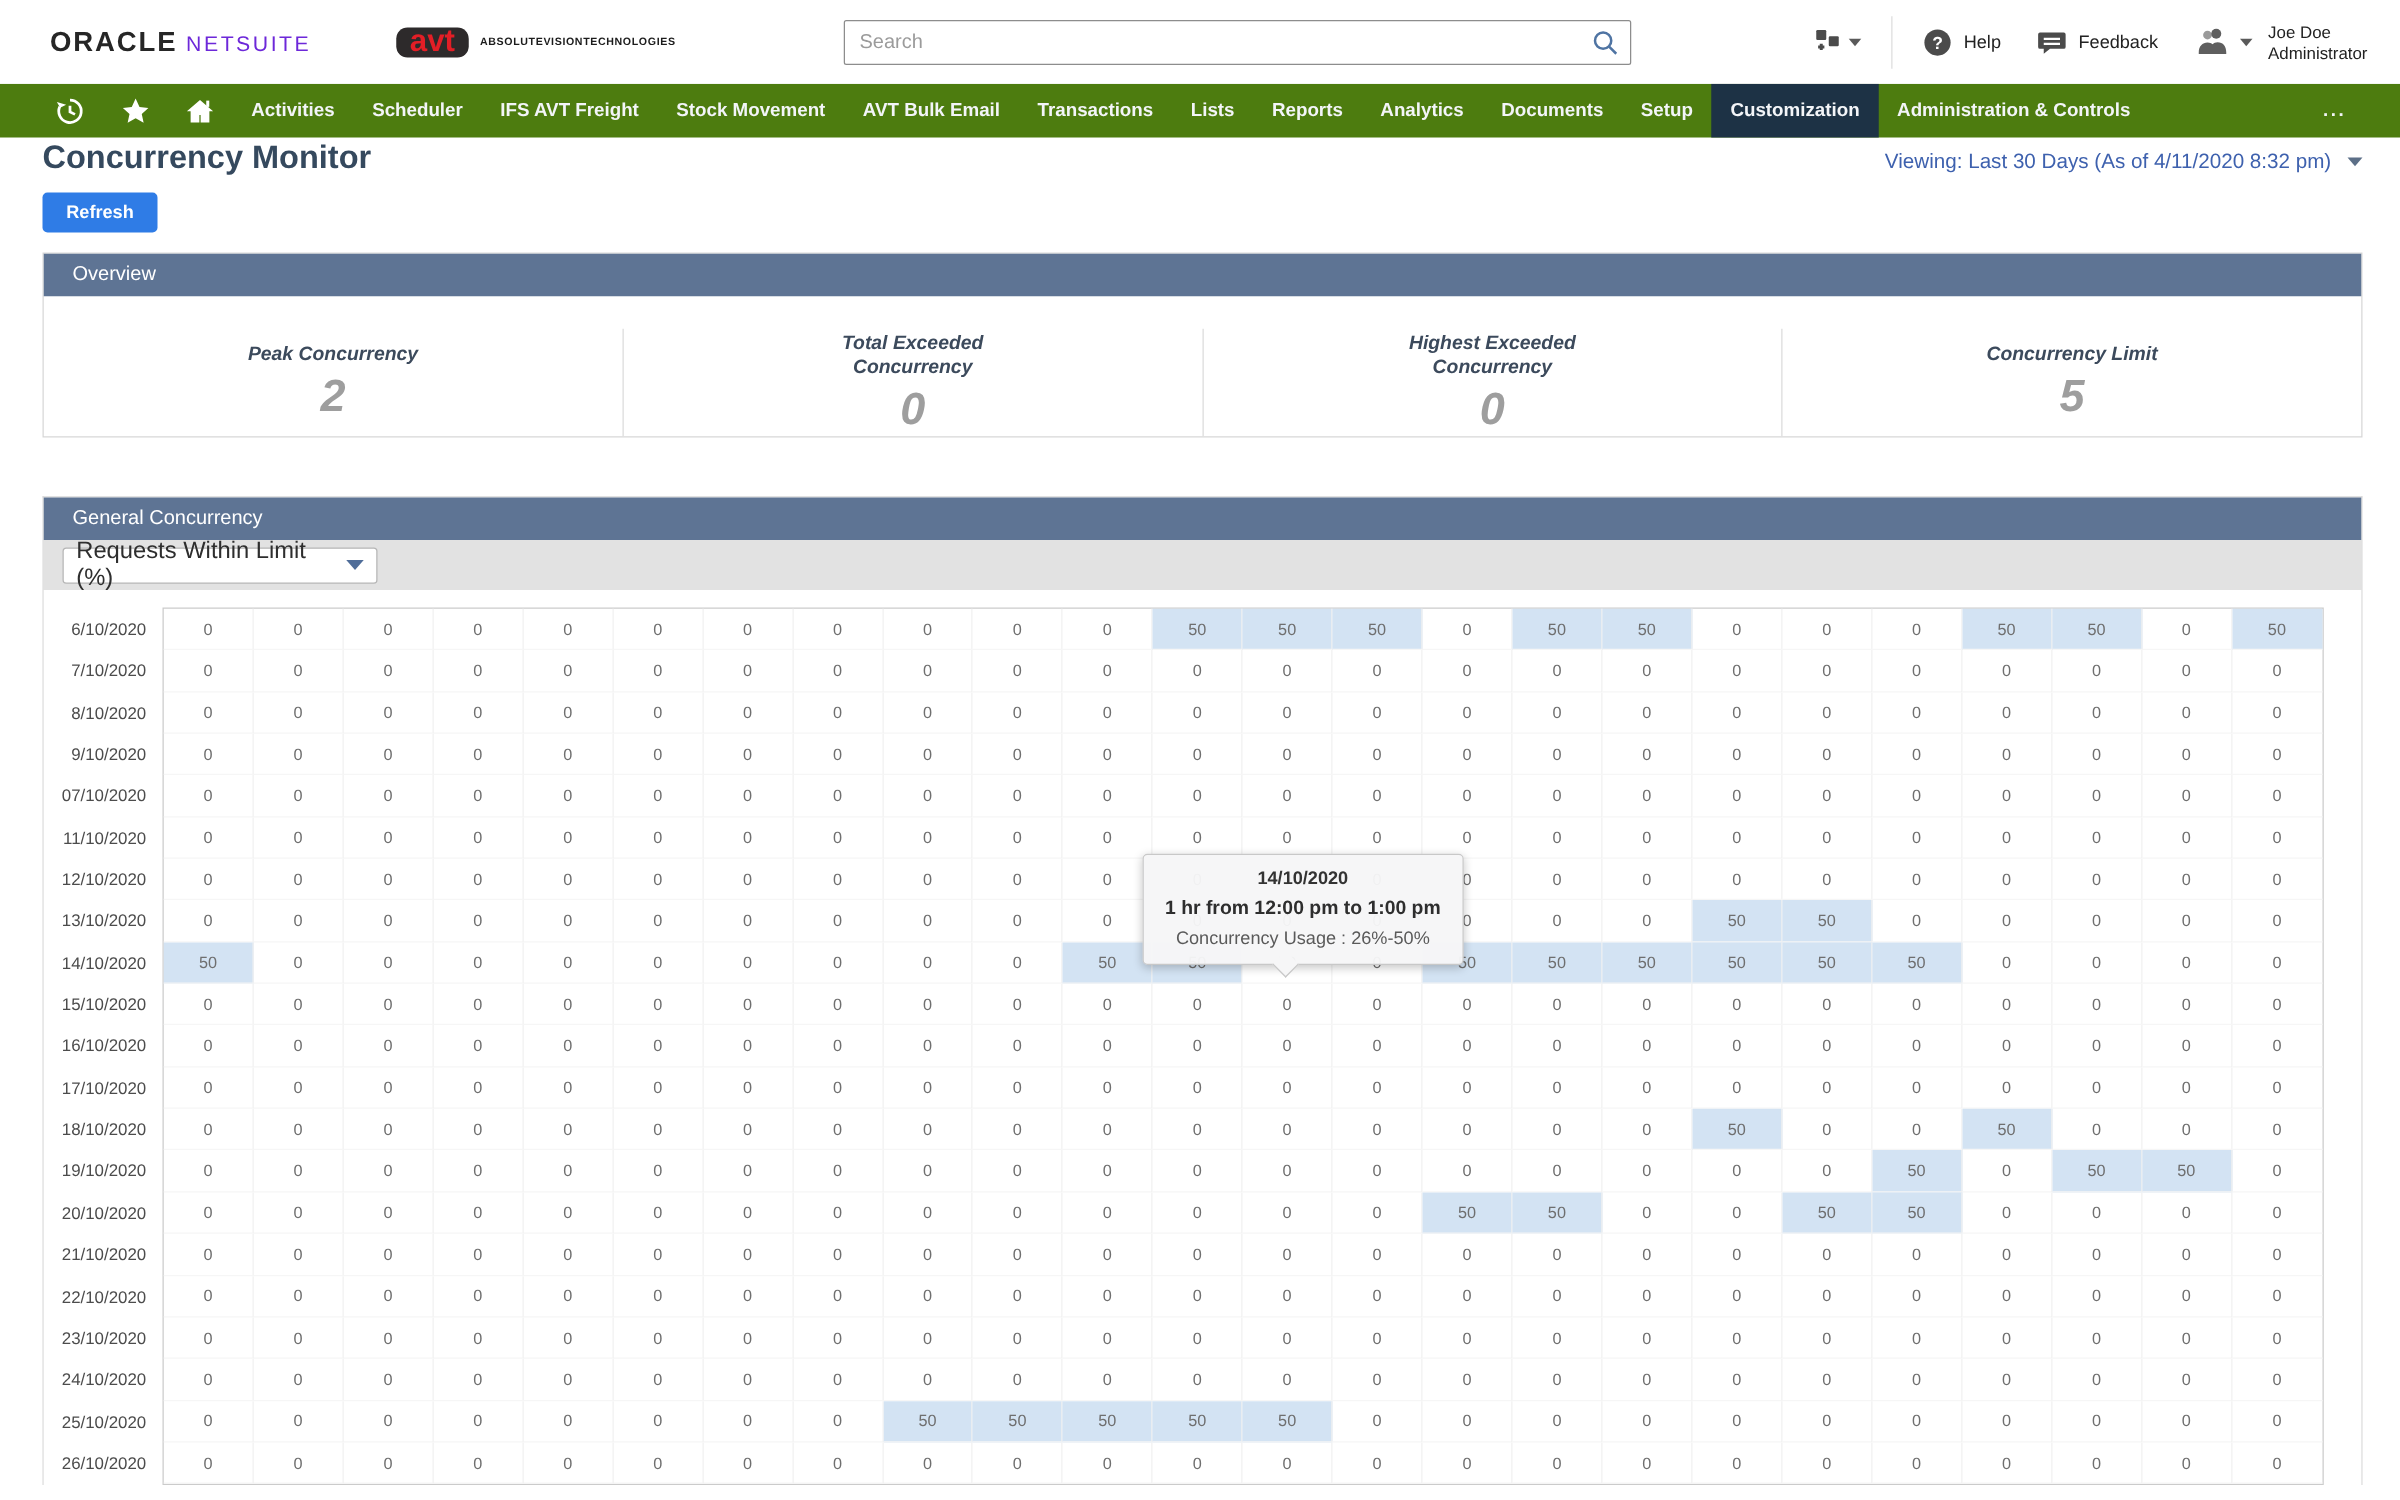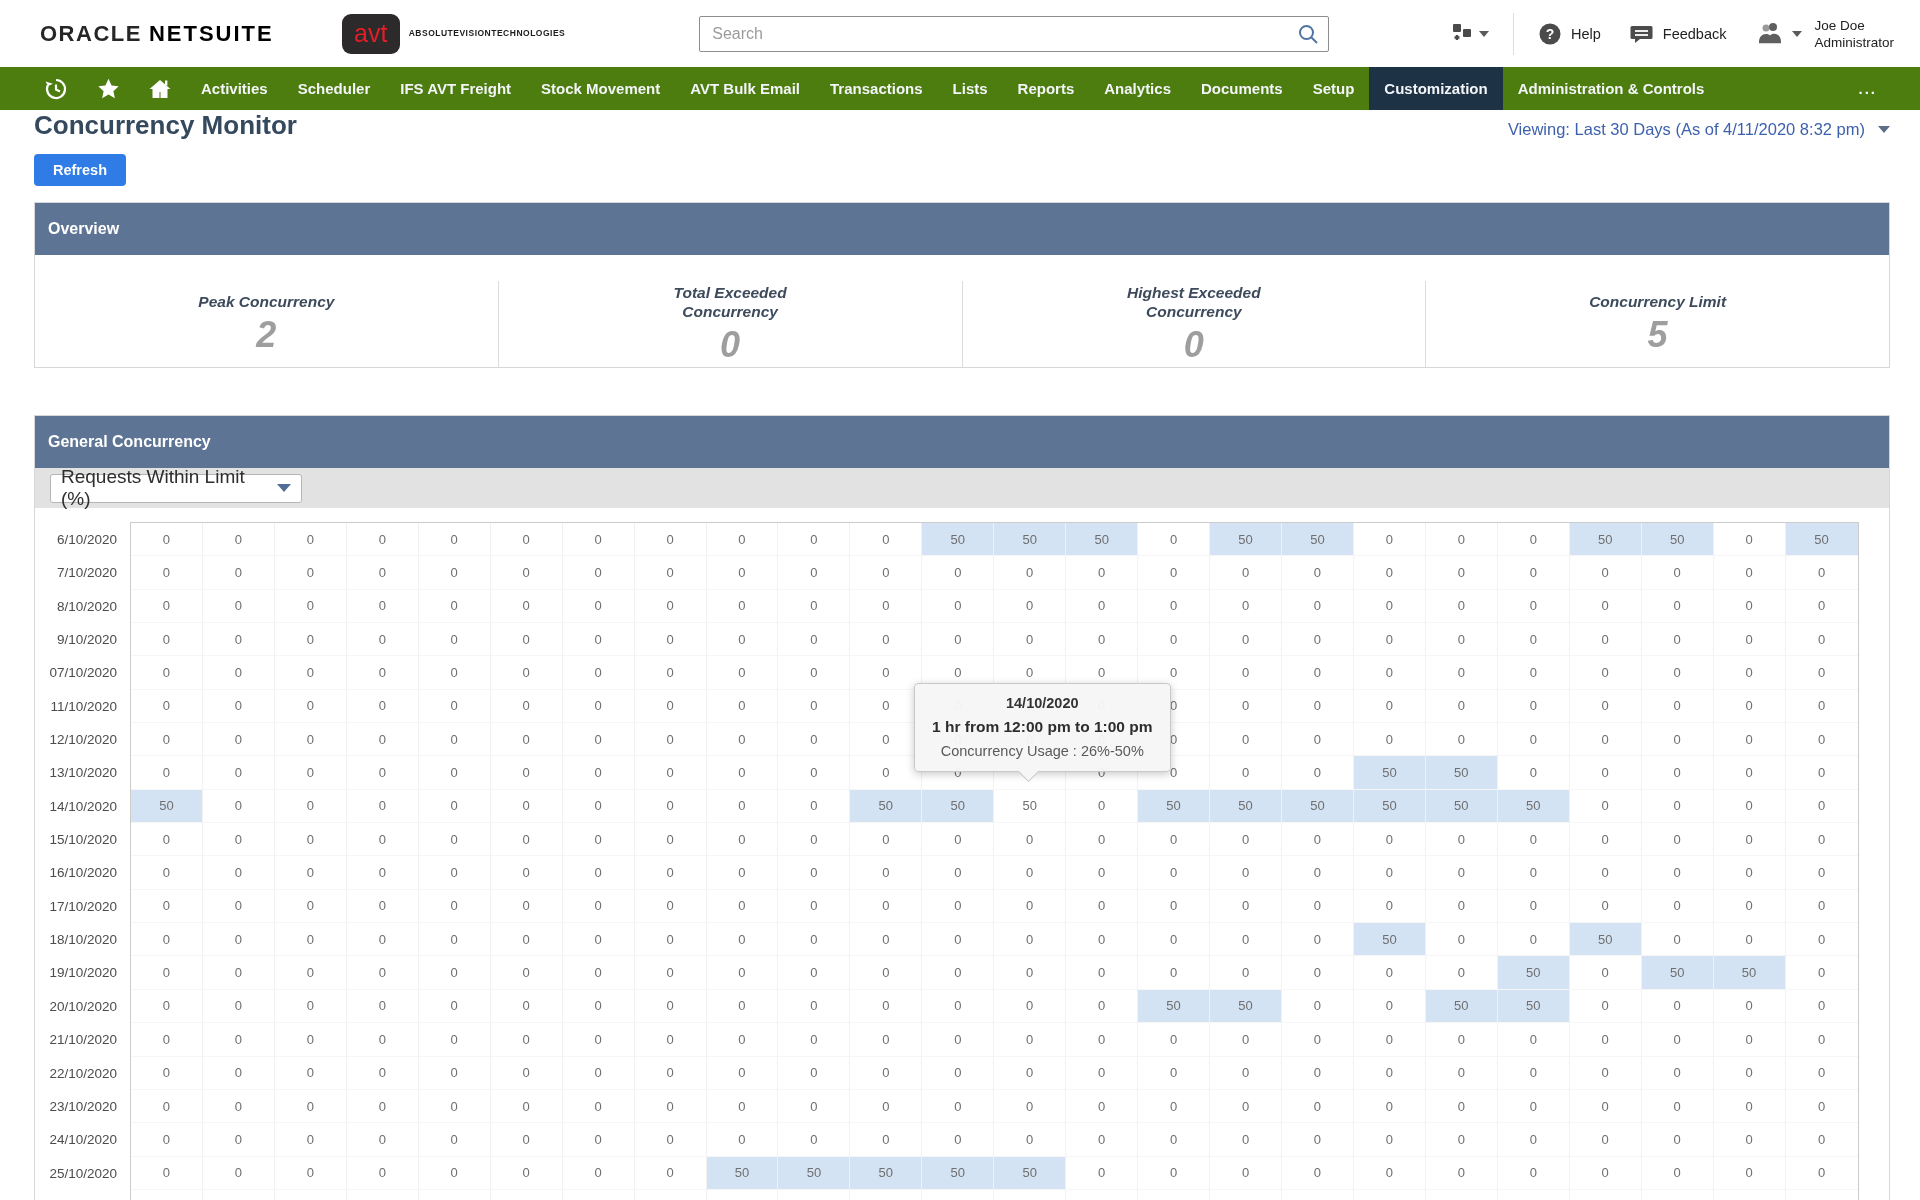--- a/index.html
+++ b/index.html
@@ -7,23 +7,23 @@
   body {
     width:1920px; height:1200px; overflow:hidden;
     font-family:"Liberation Sans", sans-serif;
     background:#ffffff; color:#333;
   }
 
   
   .topbar { height:67px; display:flex; align-items:center; padding-left:40px; background:#fff; position:relative; }
   .brand { display:flex; align-items:baseline; cursor:pointer; }
   .br-oracle { font-size:22px; font-weight:800; letter-spacing:1.5px; color:#262626; }
-  .br-ns { font-size:22px; font-weight:700; letter-spacing:2px; color:#000000; margin-left:7px; }
+  .br-ns { font-size:17px; font-weight:400; letter-spacing:2px; color:#6d28d9; margin-left:7px; }
   .avt { display:flex; align-items:center; gap:9px; margin-left:68px; }
-  .avt-box { width:58px; height:40px; background:#2d2a2b; color:#e31e26; font-weight:400; font-size:25px;
+  .avt-box { width:58px; height:24px; background:#2d2a2b; color:#e31e26; font-weight:700; font-size:25px;
              border-radius:9px; display:flex; align-items:center; justify-content:center; }
   .avt-lines { display:flex; flex-direction:row; font-size:8.5px; font-weight:700; color:#1c1c1c;
                letter-spacing:.5px; line-height:11px; }
   .search-wrap { position:relative; margin-left:134px; width:630px; }
   .search-wrap input { width:100%; height:36px; border:1px solid #8d8d8d; border-radius:2px;
                        font-size:16px; padding:0 42px 0 12px; color:#333; outline:none;
                        font-family:"Liberation Sans",sans-serif; }
   .search-wrap input::placeholder { color:#9b9b9b; }
   .search-icn { position:absolute; right:10px; top:7px; }
   .top-right { margin-left:auto; display:flex; align-items:center; padding-right:26px; }
@@ -46,22 +46,22 @@
   
   .content { padding:0 30px 0 34px; }
   .title-row { display:flex; justify-content:space-between; align-items:flex-end; }
   h1 { margin:0; font-size:26px; font-weight:700; color:#35495e; }
   .viewing { display:flex; align-items:center; gap:13px; font-size:16.5px; color:#3e61ae; cursor:pointer; margin-bottom:2px; }
   .viewing .caret { width:0; height:0; border-left:6px solid transparent; border-right:6px solid transparent; border-top:7px solid #5c6f87; }
   .refresh { margin-top:13px; background:#2f7ce6; color:#fff; font-size:14.5px; font-weight:700;
              padding:8px 19px; border:none; border-radius:4px; cursor:pointer; font-family:"Liberation Sans",sans-serif;text-align:center; }
 
   .panel { margin-top:16px; border:1px solid #d7d7d7; width:1856px; }
-  .panel-header { height:52px; background:#5e7494; color:#fff; font-size:16px; font-weight:700;
-                  display:flex; align-items:center; padding-left:13px; }
+  .panel-header { height:34px; background:#5e7494; color:#fff; font-size:16px; font-weight:400;
+                  display:flex; align-items:center; padding-left:23px; }
 
   .metrics { display:flex; height:112px; align-items:flex-end;font-style:italic; }
   .metric { flex:1; display:flex; flex-direction:column; justify-content:center; align-items:center;
             height:86px; border-right:1px solid #dcdcdc; text-align:center; }
   .metric:last-child { border-right:none; }
   .m-label { font-size:15.5px; font-weight:700; color:#3c4a5c; max-width:200px; line-height:19px; }
   .m-value { font-size:36px; font-weight:700; color:#9e9e9e; margin-top:3px; }
 
   .gc { margin-top:47px; border-bottom:none; }
   .strip { height:40px; background:#e2e2e2; display:flex; align-items:center; padding-left:15px; }

